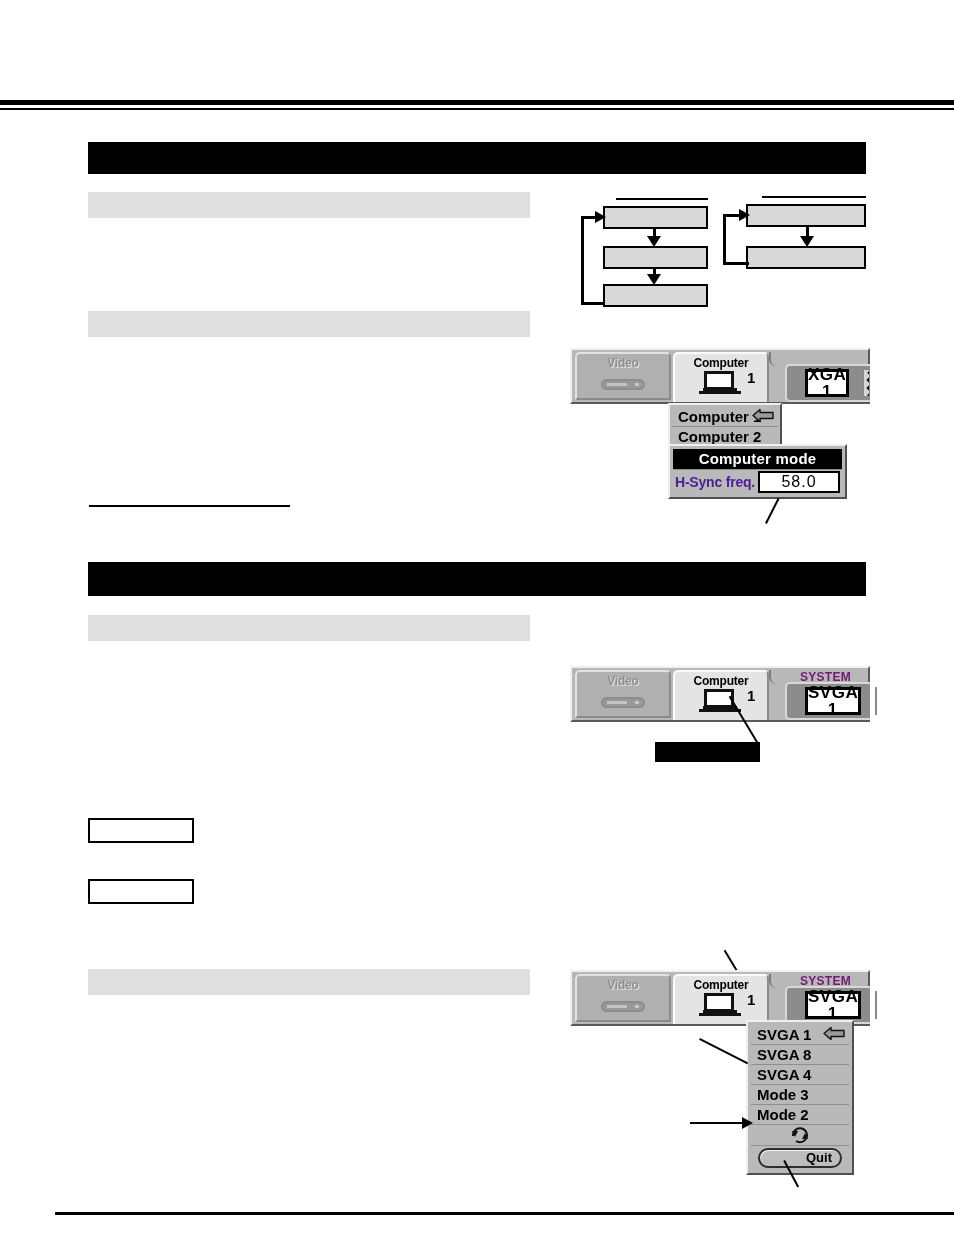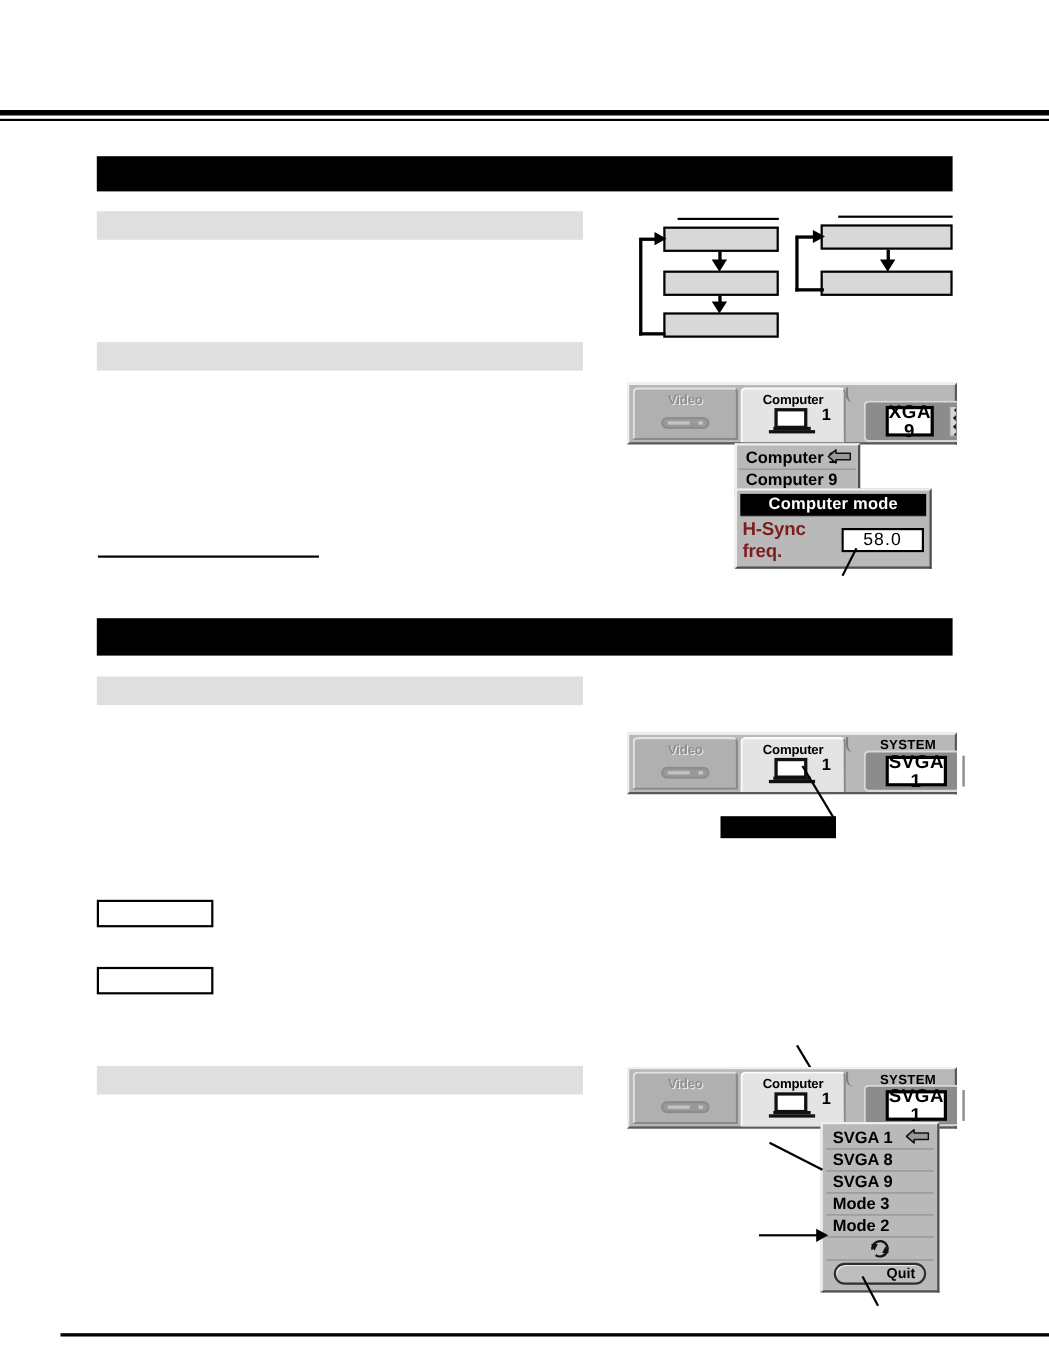--- a/index.html
+++ b/index.html
@@ -178,21 +178,21 @@
     position: relative;
     display: flex;
     align-items: flex-end;
   }
   .osd-system-label {
     position: absolute;
     top: 2px; left: 0; right: 0;
     text-align: center;
     font-size: 12px;
     font-weight: bold;
-    color: #000000;
+    color: #701a75;
     letter-spacing: 0.3px;
   }
   .osd-field-strip {
     position: absolute;
     background: #8c8c8c;
     border: 2px solid #d8d8d8;
     border-right: none;
     border-radius: 5px 0 0 5px;
     display: flex;
     align-items: center;
@@ -265,21 +265,21 @@
     letter-spacing: 0.2px;
   }
   .osd-cm-row {
     display: flex;
     align-items: center;
     justify-content: space-between;
     border-top: 1px solid #8e8e8e;
     padding: 1px 2px 1px 2px;
   }
   .osd-cm-key {
-    font-size: 17px; font-weight: bold; color: #7f1d1d;
+    font-size: 14px; font-weight: bold; color: #4c1d95;
     letter-spacing: -0.2px;
   }
   .osd-cm-val {
     background: #ffffff;
     border: 2px solid #000;
     font-size: 16px;
     color: #000;
     text-align: center;
     width: 82px;
     line-height: 18px;
@@ -376,21 +376,21 @@
         <span class="screen"></span>
           <span class="base2"></span>
           <span class="base"></span>
       </span>
       <span class="osd-tabnum" style="left:72px; top:15px;">1</span>
     </div>
     <div class="osd-notch"></div>
     <div class="osd-field-area">
       <div class="osd-system-label"></div>
       <div class="osd-field-strip" style="left:2px; right:-2px; top:14px; height:38px;">
-        <div class="osd-value-box" style="margin-left:18px; width:104px; height:28px;">XGA 9</div>
+        <div class="osd-value-box" style="margin-left:18px; width:104px; height:28px;">XGA 1</div>
         <div class="osd-zigzag" style="margin-left:14px; width:26px; height:28px;">
           <svg width="26" height="28" viewBox="0 0 26 28">
             <g stroke="#111" stroke-width="2.4" fill="none">
               <path d="M4 2 L8 6 L4 10 L8 14 L4 18 L8 22 L4 26"></path>
               <path d="M11 2 L15 6 L11 10 L15 14 L11 18 L15 22 L11 26"></path>
               <path d="M18 2 L22 6 L18 10 L22 14 L18 18 L22 22 L18 26"></path>
             </g>
           </svg>
         </div>
       </div>
@@ -400,21 +400,21 @@
   <div class="osd-menu" style="left:668px; top:371px; width:114px;">
     <div class="osd-menu-item">
       <span>Computer 1</span>
       <span class="arrow-left-fat">
         <svg width="22" height="14" viewBox="0 0 22 14">
           <path d="M1 7 L8 1 L8 4 L21 4 L21 10 L8 10 L8 13 Z" fill="#9a9a9a" stroke="#111" stroke-width="1.4" stroke-linejoin="round"></path>
         </svg>
       </span>
     </div>
     <div class="osd-menu-item nb">
-      <span>Computer 9</span>
+      <span>Computer 2</span>
     </div>
   </div>
 
   <div class="osd-cm" style="left:668px; top:412px; width:179px;">
     <div class="osd-cm-title">Computer mode</div>
     <div class="osd-cm-row">
       <span class="osd-cm-key">H-Sync freq.</span>
       <span class="osd-cm-val">58.0</span>
     </div>
   </div>
@@ -513,21 +513,21 @@
       <span class="arrow-left-fat">
         <svg width="22" height="14" viewBox="0 0 22 14">
           <path d="M1 7 L8 1 L8 4 L21 4 L21 10 L8 10 L8 13 Z" fill="#9a9a9a" stroke="#111" stroke-width="1.4" stroke-linejoin="round"></path>
         </svg>
       </span>
     </div>
     <div class="osd-menu-item">
       <span>SVGA 8</span>
     </div>
     <div class="osd-menu-item">
-      <span>SVGA 9</span>
+      <span>SVGA 4</span>
     </div>
     <div class="osd-menu-item">
       <span>Mode  3</span>
     </div>
     <div class="osd-menu-item">
       <span>Mode  2</span>
     </div>
     <div class="osd-menu-item" style="justify-content:center;">
       <span class="icon-refresh">
         <svg width="22" height="18" viewBox="0 0 22 18">

